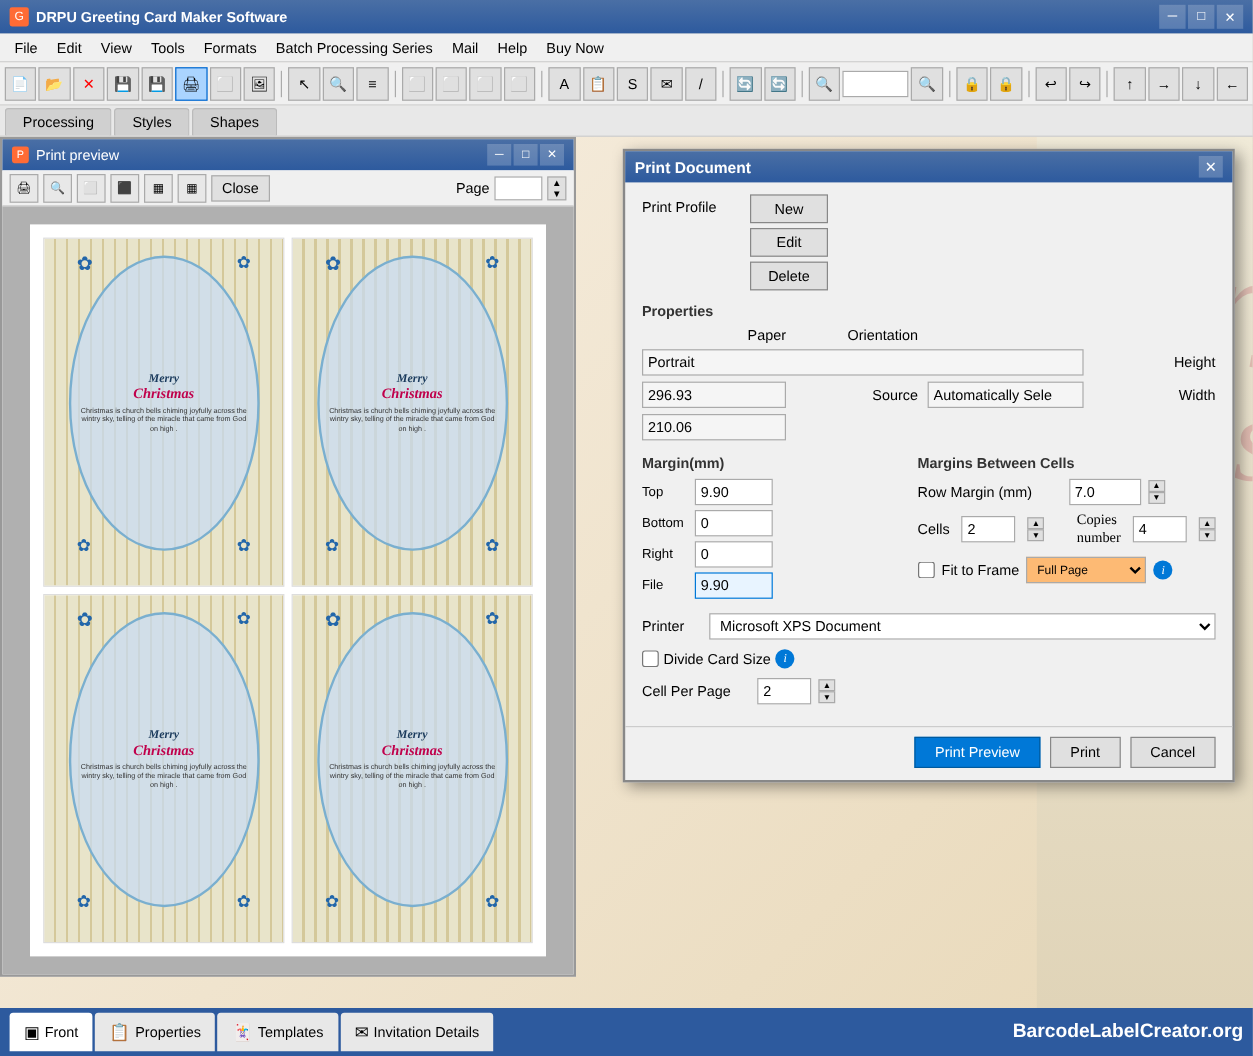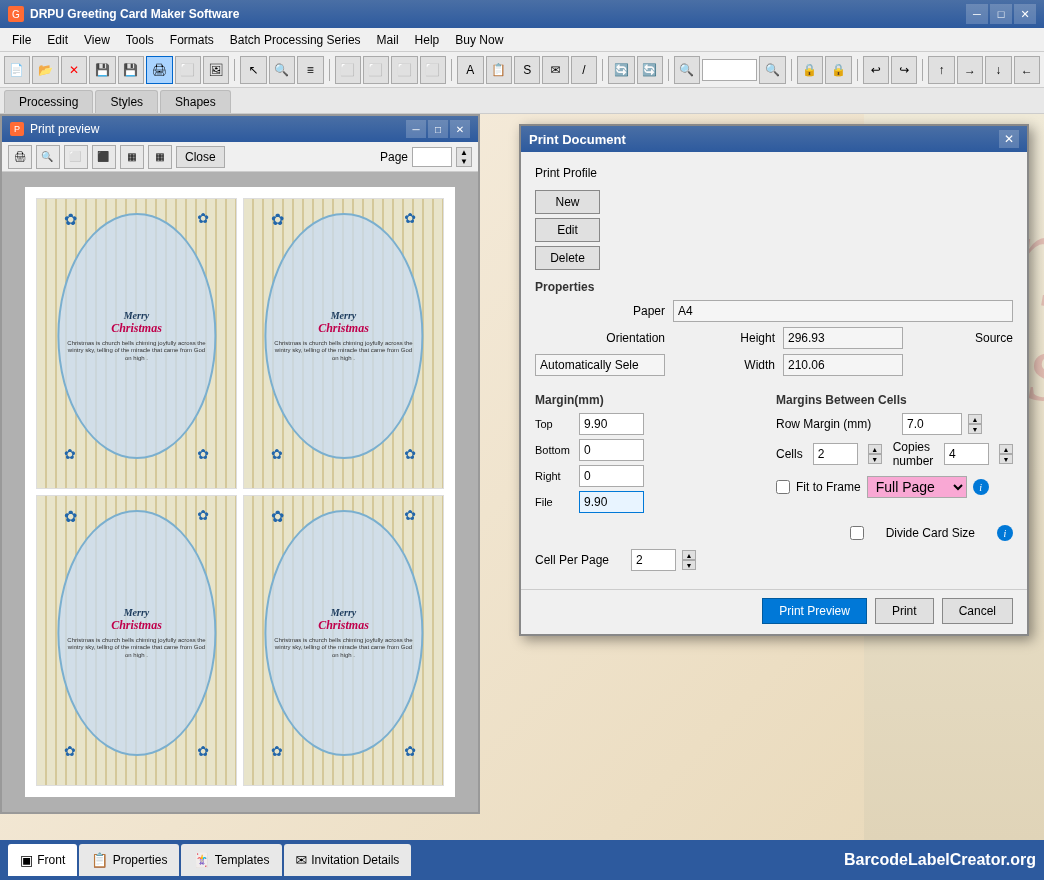--- a/index.html
+++ b/index.html
@@ -185,21 +185,20 @@
 
     
     .section-label { font-size: 12px; font-weight: bold; color: #333; margin-bottom: 6px; margin-top: 4px; }
 
     
     .profile-area {
       display: flex;
       gap: 10px;
       margin-bottom: 10px;
       align-items: flex-start;
-      flex-direction: column;
     }
     .profile-label { font-size: 12px; width: 80px; margin-top: 4px; }
     .profile-listbox {
       flex: 1;
       height: 80px;
       border: 1px solid #aaa;
       background: white;
       overflow-y: auto;
     }
     .profile-item {
@@ -247,30 +246,30 @@
 
     
     .cells-row { display: flex; align-items: center; gap: 10px; margin-bottom: 8px; }
     .cells-label { font-size: 12px; }
     .cells-input { width: 45px; height: 22px; border: 1px solid #aaa; padding: 0 4px; font-size: 12px; }
 
     
     .fit-row { display: flex; align-items: center; gap: 6px; margin-bottom: 0; }
     .fit-checkbox { width: 14px; height: 14px; cursor: pointer; }
     .fit-label { font-size: 12px; }
-    .fit-select { height: 22px; border: 1px solid #aaa; padding: 0 4px; font-size: 14px; background: #f9a8d4; width: 100px; }
+    .fit-select { height: 22px; border: 1px solid #aaa; padding: 0 4px; font-size: 10px; background: #fdba74; width: 100px; }
     .info-icon { width: 16px; height: 16px; background: #0078d7; color: white; border-radius: 50%; font-size: 10px; display: flex; align-items: center; justify-content: center; cursor: pointer; font-style: italic; font-family: serif; }
 
     
     .printer-row { display: flex; align-items: center; gap: 8px; margin-bottom: 8px; }
     .printer-label { font-size: 12px; width: 48px; }
     .printer-select { flex: 1; height: 22px; border: 1px solid #aaa; padding: 0 4px; font-size: 12px; background: white; }
 
     
-    .divide-row { display: flex; align-items: center; gap: 22px; margin-bottom: 8px; justify-content: flex-end; }
+    .divide-row { display: flex; align-items: center; gap: 4px; margin-bottom: 8px; }
 
     
     .cpp-row { display: flex; align-items: center; gap: 6px; margin-bottom: 8px; }
     .cpp-label { font-size: 12px; width: 90px; }
 
     
     .dialog-footer { display: flex; justify-content: flex-end; gap: 8px; padding: 8px 14px 10px; border-top: 1px solid #ccc; }
     .footer-btn { height: 26px; padding: 0 16px; background: #e0e0e0; border: 1px solid #888; cursor: pointer; font-size: 12px; }
     .footer-btn.primary { background: #e0e0e0; }
 
@@ -511,23 +510,23 @@
         <div class="profile-buttons">
           <button class="profile-btn">New</button>
           <button class="profile-btn">Edit</button>
           <button class="profile-btn">Delete</button>
         </div>
       </div>
 
       <div class="section-label">Properties</div>
       <div class="properties-grid">
         <span class="prop-label">Paper</span>
-        <input class="prop-input" type="text" style="grid-column: span 3;" readonly="" value="A4">
 
         <span class="prop-label">Orientation</span>
+        <input class="prop-input" type="text" style="grid-column: span 3;" readonly="" value="Portrait">
 
         <span class="prop-label">Height</span>
         <input class="prop-input" type="text" style="width: 120px;" readonly="" value="296.93">
         <span class="prop-label">Source</span>
         <input class="prop-input" type="text" style="width: 130px;" readonly="" value="Automatically Sele">
 
         <span class="prop-label">Width</span>
         <input class="prop-input" type="text" style="width: 120px;" readonly="" value="210.06">
         <span></span>
           <span></span>
@@ -564,39 +563,45 @@
               <button class="spin-arrow">▼</button>
             </div>
           </div>
           <div class="cells-row">
             <span class="cells-label">Cells</span>
             <input class="cells-input" type="text" value="2" style="">
             <div class="spin-btn">
               <button class="spin-arrow">▲</button>
               <button class="spin-arrow">▼</button>
             </div>
-            <span class="cells-label" style="margin-left:1px;">Copies number</span>
+            <span class="cells-label" style="margin-left:17px;font-family:Liberation Serif, serif;">Copies number</span>
             <input class="cells-input" type="text" value="4" style="">
             <div class="spin-btn">
               <button class="spin-arrow">▲</button>
               <button class="spin-arrow">▼</button>
             </div>
           </div>
 
           <div class="fit-row">
             <input type="checkbox" class="fit-checkbox" style="">
             <span class="fit-label">Fit to Frame</span>
             <select class="fit-select">
               <option>Full Page</option>
             </select>
             <div class="info-icon">i</div>
           </div>
         </div>
       </div>
 
+      <div class="printer-row">
+        <span class="printer-label">Printer</span>
+        <select class="printer-select">
+          <option>Microsoft XPS Document</option>
+        </select>
+      </div>
 
       <div class="divide-row">
         <input type="checkbox" class="fit-checkbox" style="">
         <span class="fit-label">Divide Card Size</span>
         <div class="info-icon">i</div>
       </div>
 
       <div class="cpp-row">
         <span class="cpp-label">Cell Per Page</span>
         <input class="cells-input" type="text" value="2" style="">

